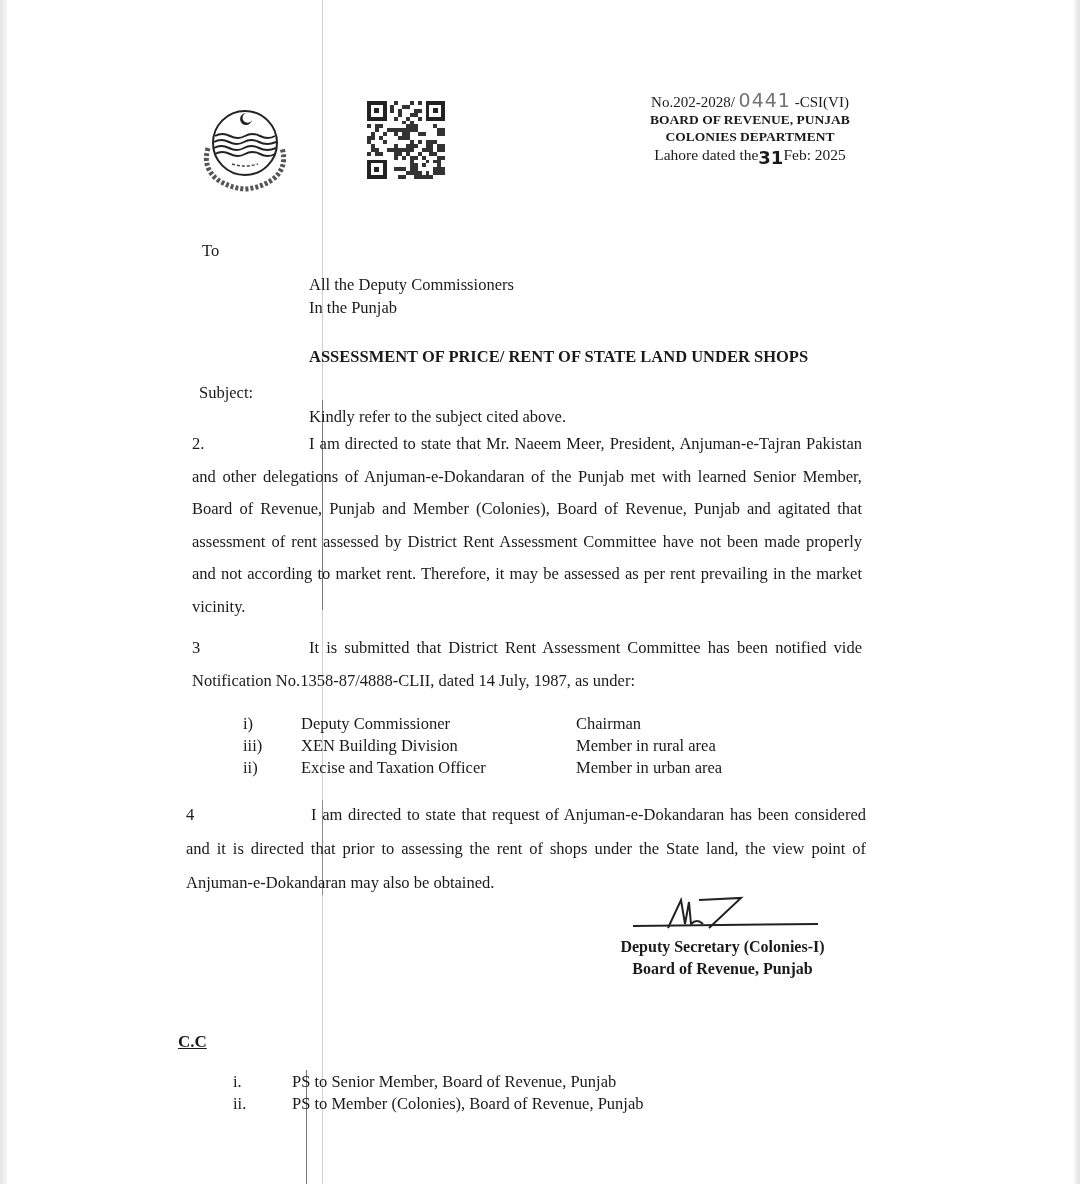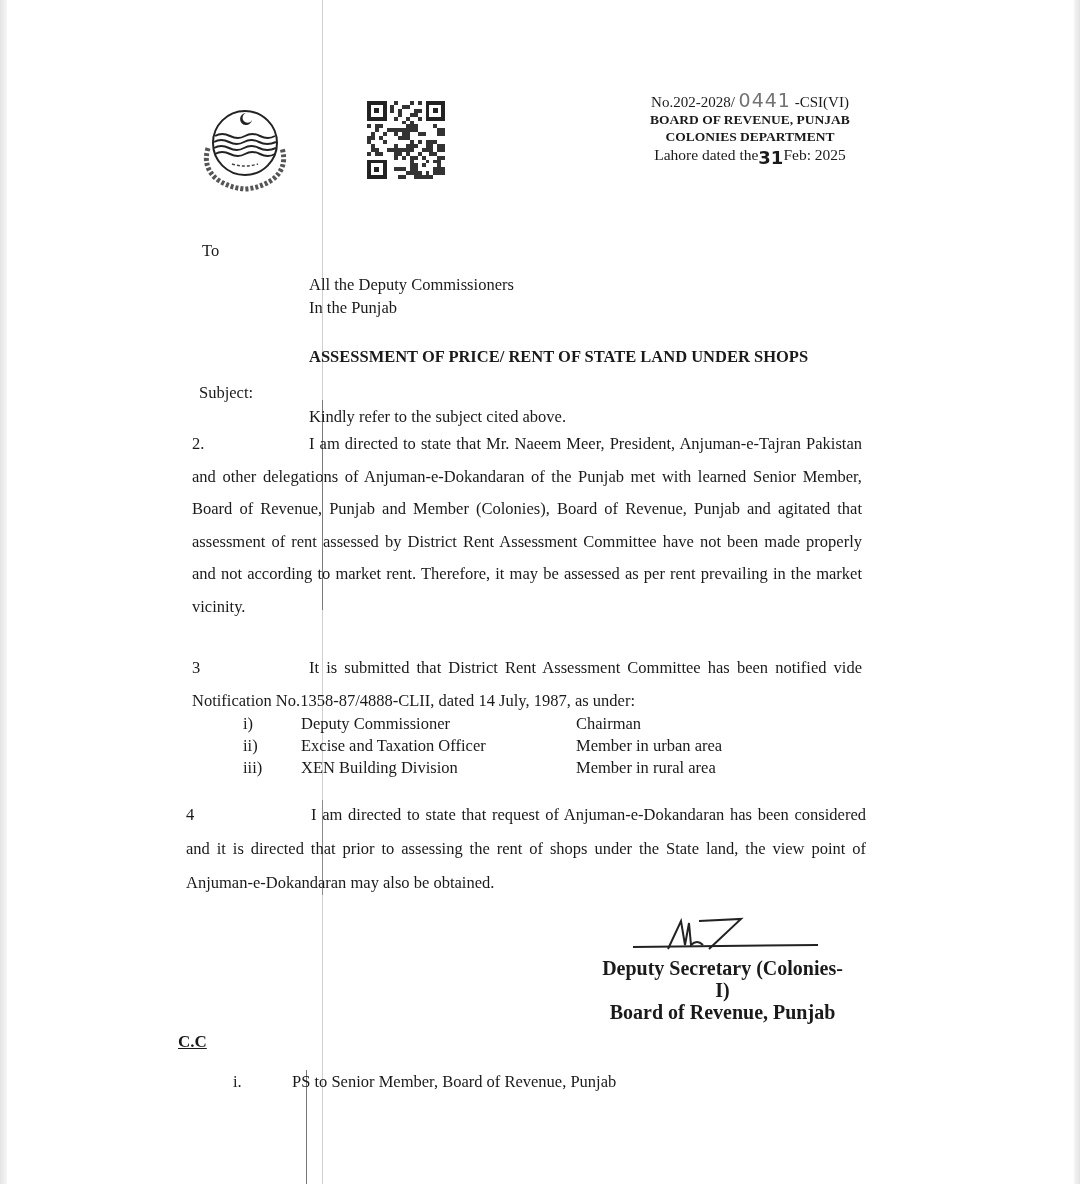--- a/index.html
+++ b/index.html
@@ -27,30 +27,30 @@
 
   .t16 { font-size: 16.5px; }
   .to { left: 202px; top: 241px; }
   .addr { left: 309px; top: 273px; line-height: 23px; }
   .subj-label { left: 199px; top: 355px; margin-top: 28px; }
   .subj-text { left: 309px; top: 347px; font-weight: bold; font-size: 16.5px; }
 
   .para { left: 192px; width: 670px; font-size: 16.5px; line-height: 32.5px; text-align: justify; }
   .p1 { left: 309px; top: 401px; }
   .p2 { top: 428px; }
-  .p3 { top: 652px; }
+  .p3 { top: 632px; }
   .p4 { top: 798px; left: 186px; width: 680px; line-height: 34px; }
   .pnum { display: inline-block; width: 117px; }
 
   .list { left: 243px; top: 713px; font-size: 16.5px; line-height: 22px; }
   .list .row { display: flex; }
   .list .num { width: 58px; }
   .list .desc { width: 275px; }
 
-  .sig { left: 600px; top: 915px; width: 245px; text-align: center; font-weight: bold; font-size: 20px; line-height: 22px; }
+  .sig { left: 600px; top: 894px; width: 245px; text-align: center; font-weight: bold; font-size: 16px; line-height: 22px; }
   .sig-mark { display: block; margin: 0 auto 4px auto; }
 
   .cc-label { left: 178px; top: 1032px; font-weight: bold; text-decoration: underline; font-size: 17px; }
   .cc-list { left: 233px; top: 1071px; font-size: 16.5px; line-height: 22px; }
   .cc-list .row { display: flex; }
   .cc-list .num { width: 59px; }
 </style>
 </head>
 <body>
 
@@ -246,28 +246,28 @@
   <span class="pnum">3</span><span>It is submitted that District Rent Assessment Committee has been notified vide Notification No.1358-87/4888-CLII, dated 14 July, 1987, as under:</span>
 </div>
 
 <div class="abs list">
   <div class="row">
     <span class="num">i)</span>
     <span class="desc">Deputy Commissioner</span>
     <span>Chairman</span>
   </div>
   <div class="row">
+    <span class="num">iii)</span>
+    <span class="desc">XEN Building Division</span>
+    <span>Member in rural area</span>
+  </div>
+  <div class="row">
     <span class="num">ii)</span>
     <span class="desc">Excise and Taxation Officer</span>
     <span>Member in urban area</span>
-  </div>
-  <div class="row">
-    <span class="num">iii)</span>
-    <span class="desc">XEN Building Division</span>
-    <span>Member in rural area</span>
   </div>
 </div>
 
 <div class="abs para p4">
   <span class="pnum" style="width:125px">4</span><span>I am directed to state that request of Anjuman-e-Dokandaran has been considered and it is directed that prior to assessing the rent of shops under the State land, the view point of Anjuman-e-Dokandaran may also be obtained.</span>
 </div>
 
 <div class="abs sig">
   <svg class="sig-mark" width="200" height="38" viewBox="0 0 200 38">
     <path d="M10 32 L195 30" stroke="#222" stroke-width="2" fill="none"></path>
@@ -277,13 +277,17 @@
   <div>Deputy Secretary (Colonies-I)</div>
   <div>Board of Revenue, Punjab</div>
 </div>
 
 <div class="abs cc-label">C.C</div>
 <div class="abs cc-list">
   <div class="row">
     <span class="num">i.</span>
     <span>PS to Senior Member, Board of Revenue, Punjab</span>
   </div>
+  <div class="row">
+    <span class="num">ii.</span>
+    <span>PS to Member (Colonies), Board of Revenue, Punjab</span>
+  </div>
 </div>
 
 </body></html>

